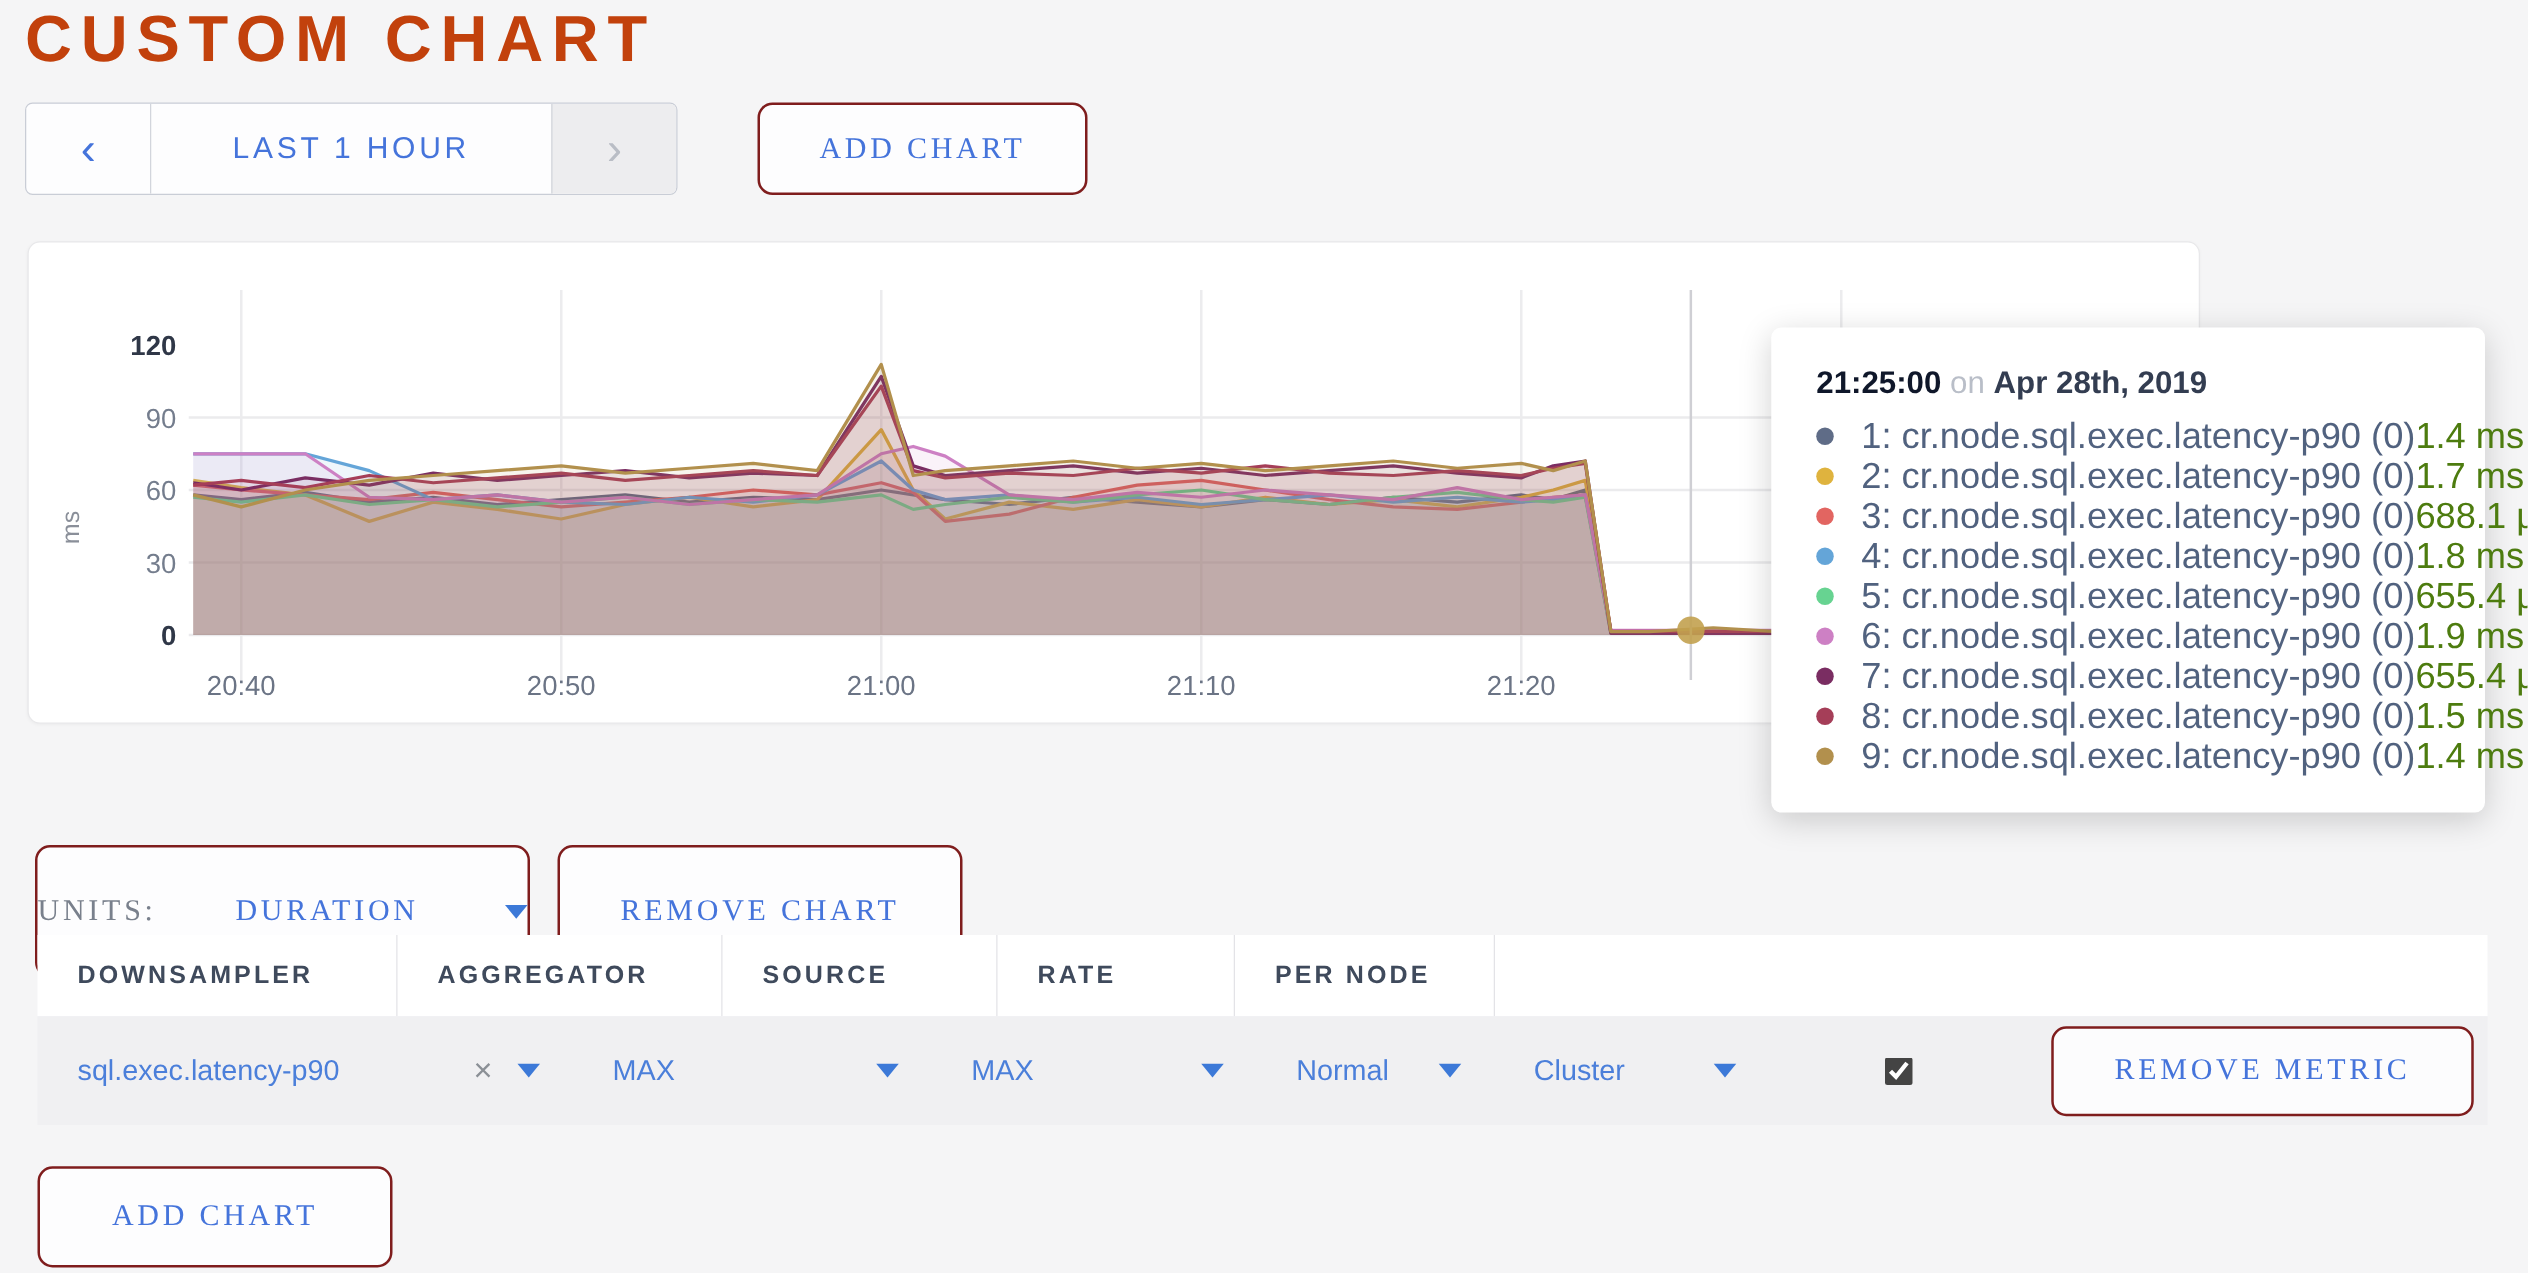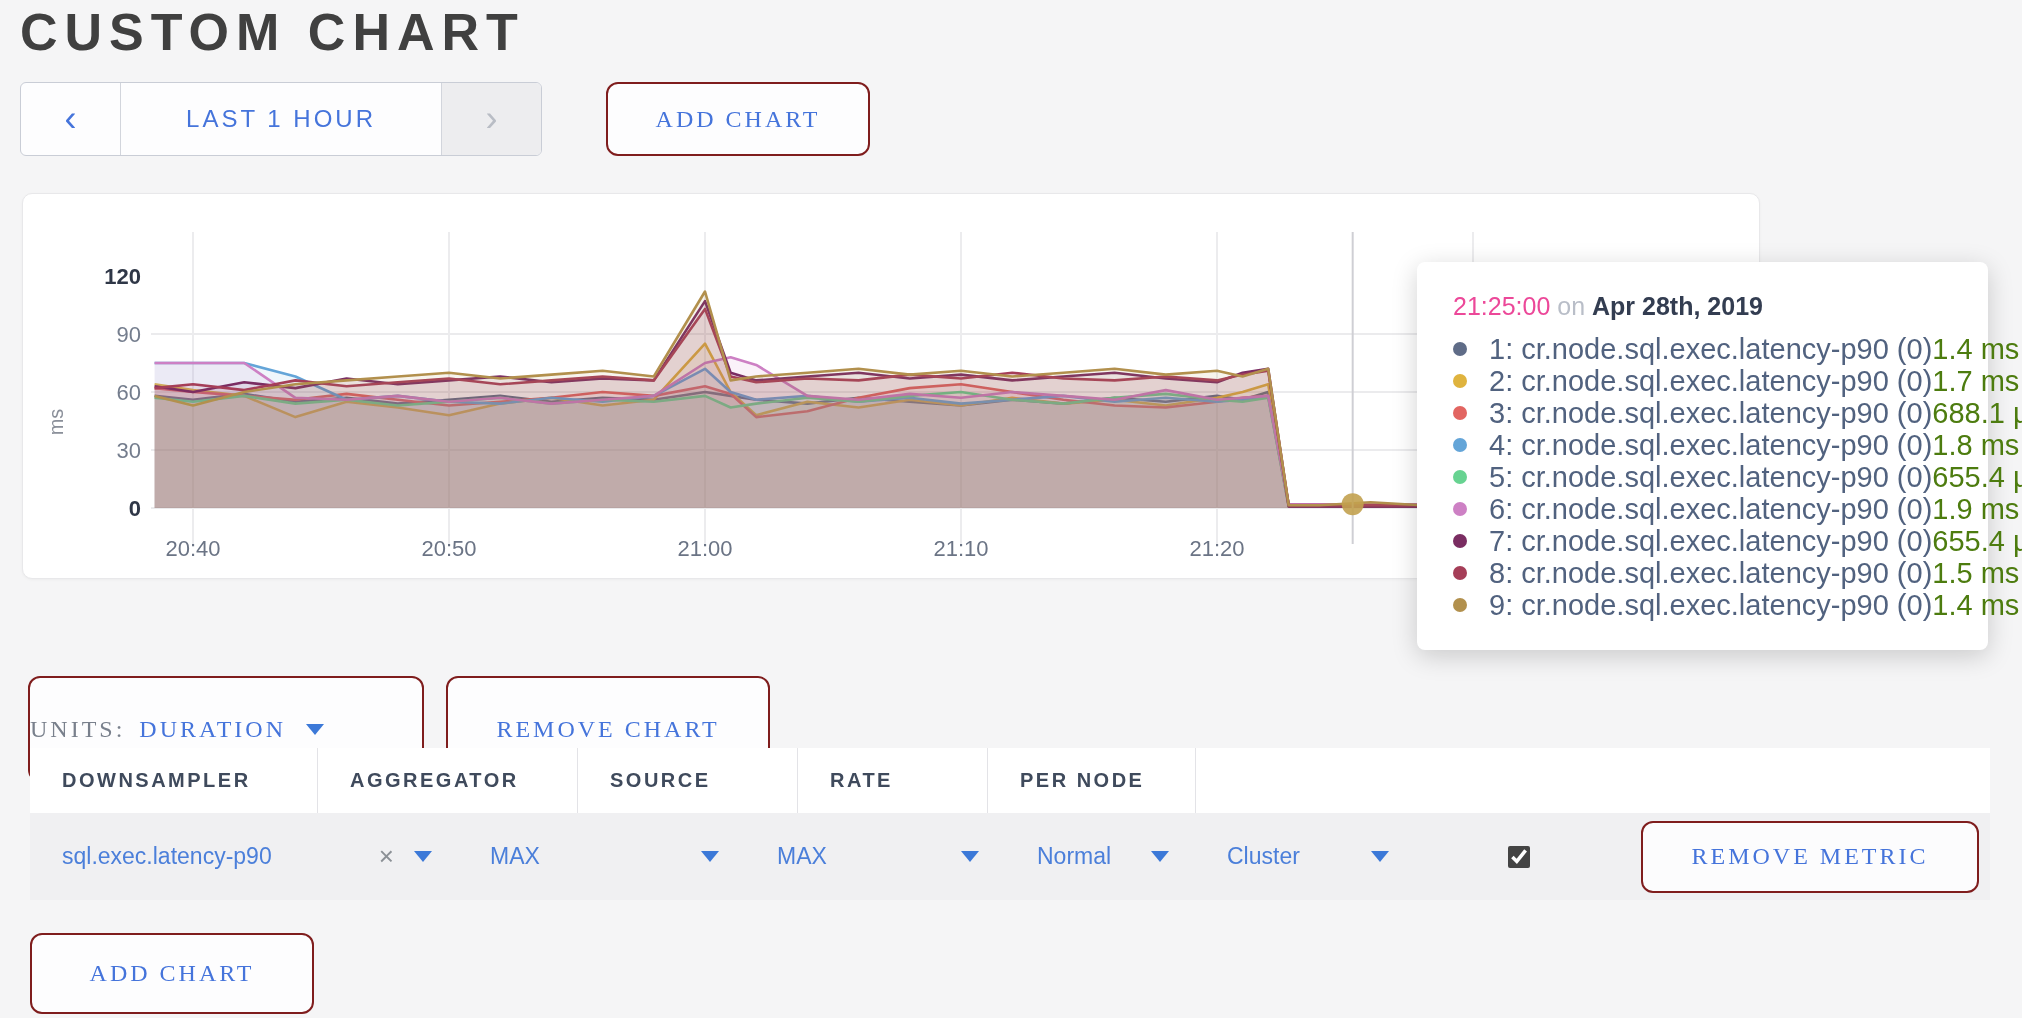--- a/index.html
+++ b/index.html
@@ -9,21 +9,21 @@
     background:#f5f5f6;
     color:#394455;
     position:relative;
     overflow:hidden;
   }
   .page { position:absolute; inset:0; }
 
   
   .page-title {
     position:absolute; left:20px; top:2px;
-    font-size:52px; font-weight:700; letter-spacing:7px; color:#404040;
+    font-size:52px; font-weight:700; letter-spacing:7px; color:#c2410c;
   }
 
   
   .time-window {
     position:absolute; left:20px; top:82px; height:74px; width:522px;
     display:flex; border:1px solid #c9cdd6; border-radius:6px;
     background:#fdfdfe; overflow:hidden;
   }
   .tw-seg { display:flex; align-items:center; justify-content:center; cursor:pointer; }
   .tw-prev { width:100px; border-right:1px solid #d2d5dc; }
@@ -50,33 +50,33 @@
   .chart-card svg { position:absolute; left:0; top:0; }
 
   
   .chart-tooltip {
     position:absolute; left:1417px; top:262px; width:571px; height:388px;
     background:#ffffff; border-radius:8px;
     box-shadow:0 6px 26px rgba(0,0,0,0.18);
     padding:30px 38px 0 36px; z-index:5;
   }
   .tt-title { font-size:25px; margin-bottom:12px; }
-  .tt-time { color:#ec4899; font-weight:400; }
+  .tt-time { color:#0f172a; font-weight:700; }
   .tt-on   { color:#b9bec8; }
   .tt-date { color:#333d51; font-weight:700; }
   .tt-rows { list-style:none; }
   .tt-row { display:flex; align-items:center; height:32px; font-size:29px; }
   .tt-dot { width:14px; height:14px; border-radius:50%; flex:0 0 14px; margin-right:22px; }
   .tt-label { color:#51627f; flex:1; white-space:nowrap; }
   .tt-value { color:#4d7c0f; text-align:right; white-space:nowrap; }
 
   
   .units-btn {
     position:absolute; left:28px; top:676px; width:396px; height:106px;
-    justify-content:flex-start; gap:14px;
+    justify-content:space-between; gap:14px;
   }
   .units-label { color:#79808c; letter-spacing:3px; }
   .units-value { color:#4574db; letter-spacing:3px; }
   .remove-chart { position:absolute; left:446px; top:676px; width:324px; height:106px; }
 
   .caret-down {
     display:inline-block; width:0; height:0; margin-left:6px;
     border-left:9px solid transparent; border-right:9px solid transparent;
     border-top:11px solid #3c79d8;
   }

